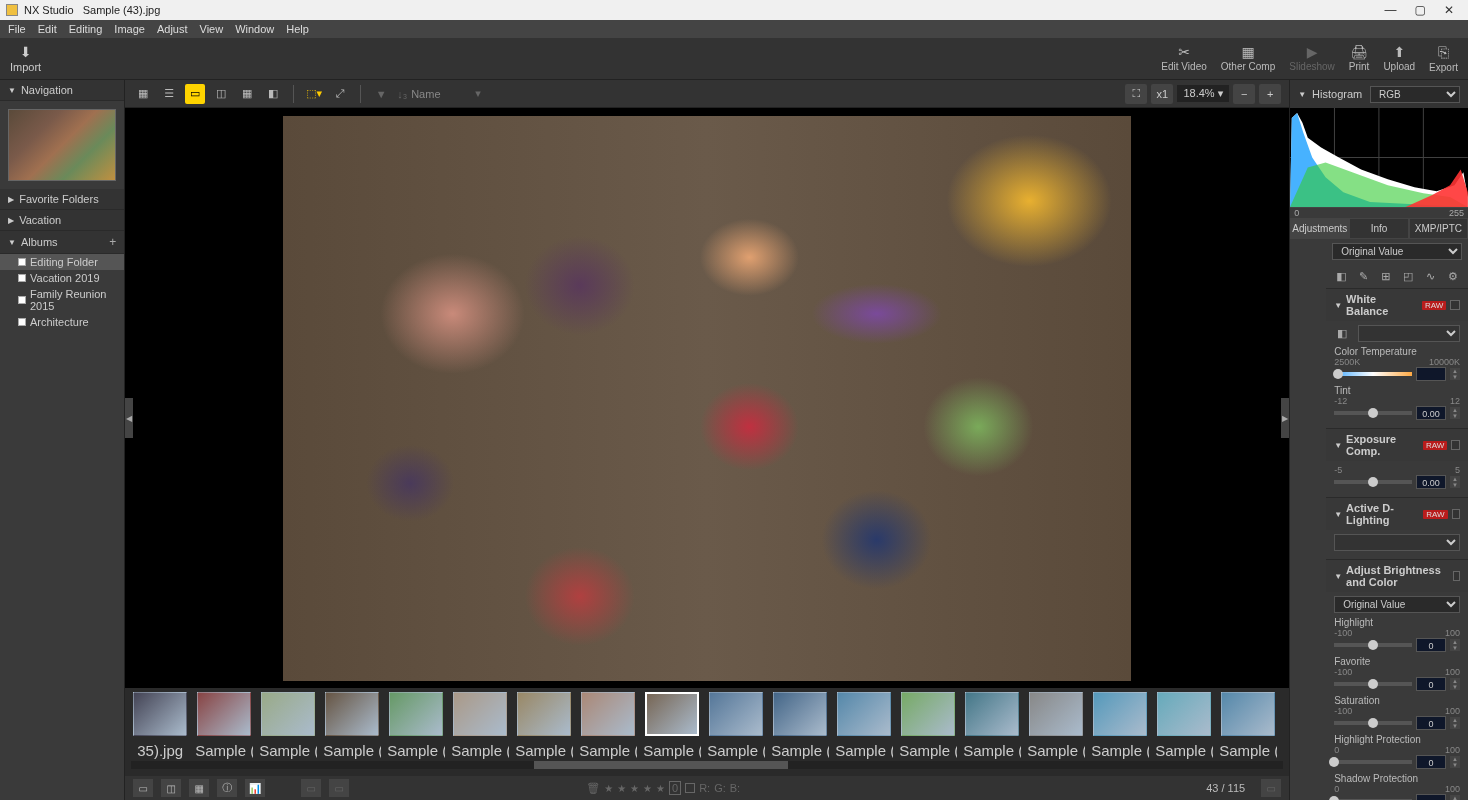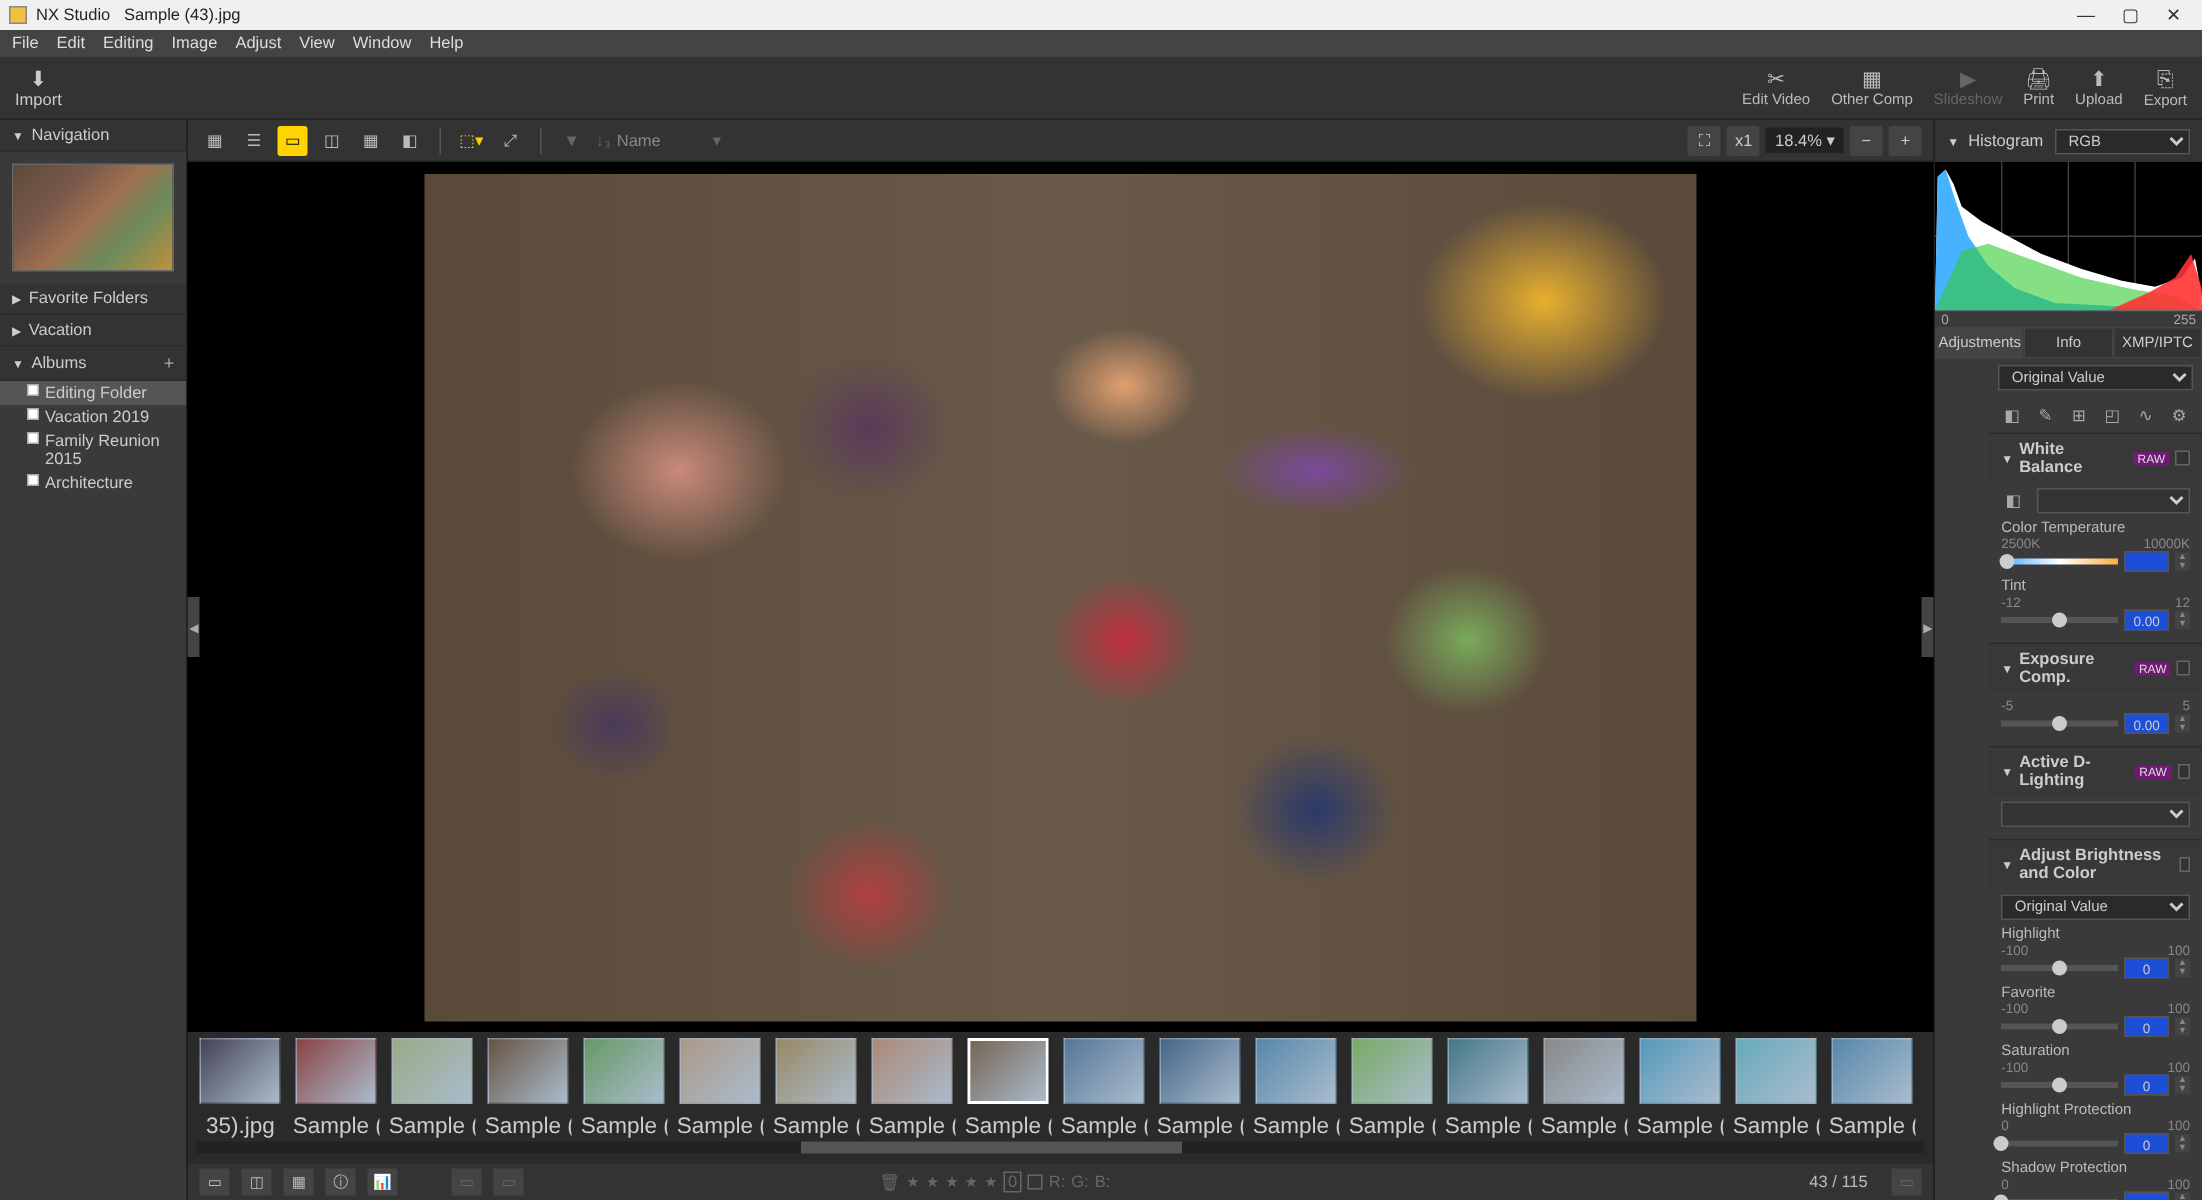--- a/index.html
+++ b/index.html
@@ -27,21 +27,21 @@
 
 
 .main { display: flex; height: calc(800px - 20px - 18px - 42px); }
 
 
 .left-panel { width: 140px; background: #3a3a3a; border-right: 1px solid #222; overflow-y: auto; }
 .panel-header { background: #333; padding: 4px 8px; font-size: 11px; display: flex; align-items: center; cursor: pointer; border-bottom: 1px solid #2a2a2a; }
 .panel-header .tri { margin-right: 5px; font-size: 8px; }
 .panel-header .plus { margin-left: auto; color: #aaa; font-size: 12px; }
 .nav-thumb { margin: 8px; border: 1px solid #666; height: 72px; background: linear-gradient(135deg,#5a4a3a 0%,#7a5a4a 30%,#a07050 50%,#6a8a5a 70%,#c09040 100%); }
-.album-item { padding: 2px 8px 2px 18px; font-size: 11px; cursor: pointer; display: flex; align-items: flex-start; gap: 4px; }
+.album-item { padding: 2px 8px 2px 18px; font-size: 11px; cursor: pointer; display: flex; align-items: center; gap: 4px; }
 .album-item.selected { background: #555; }
 .album-item .sq { width: 8px; height: 8px; border: 1px solid #aaa; background: #fff; flex-shrink: 0; }
 
 
 .center { flex: 1; display: flex; flex-direction: column; background: #000; position: relative; }
 .view-toolbar { height: 28px; background: #333; display: flex; align-items: center; padding: 0 8px; gap: 6px; border-bottom: 1px solid #222; }
 .vt-btn { width: 20px; height: 20px; display: flex; align-items: center; justify-content: center; cursor: pointer; color: #bbb; border-radius: 2px; }
 .vt-btn.active { background: #ffd400; color: #000; }
 .vt-sep { width: 1px; height: 18px; background: #555; margin: 0 4px; }
 .vt-sort { display: flex; align-items: center; gap: 4px; color: #888; font-size: 11px; }
@@ -100,30 +100,30 @@
 .rp-body { flex: 1; overflow-y: auto; margin-left: 36px; }
 .rp-dropdown-row { padding: 4px 6px; display:flex; }
 .rp-dropdown-row select { flex:1; }
 .rp-iconrow { display: flex; gap: 8px; padding: 4px 8px; align-items: center; }
 .rp-iconrow .ico { width: 16px; height: 16px; display:flex; align-items:center; justify-content:center; color:#aaa; cursor:pointer; }
 .rp-iconrow .gear { margin-left: auto; }
 
 .adj-section { border-top: 1px solid #2a2a2a; }
 .adj-head { padding: 4px 8px; display: flex; align-items: center; gap: 4px; cursor: pointer; background: #383838; }
 .adj-head .tri { font-size: 8px; }
-.adj-head .raw-badge { font-size: 8px; background: #701a75; color: #ddd; padding: 0 3px; border-radius: 1px; }
+.adj-head .raw-badge { font-size: 8px; background: #b91c1c; color: #ddd; padding: 0 3px; border-radius: 1px; }
 .adj-head .ck { margin-left: auto; width: 10px; height: 10px; border:1px solid #666; background:#333; }
 .adj-body { padding: 4px 8px 8px; }
 .adj-label { font-size: 10px; color: #bbb; margin-top: 4px; }
 .adj-range-labels { display: flex; justify-content: space-between; font-size: 9px; color: #888; }
 .adj-slider-row { display: flex; align-items: center; gap: 4px; }
 .adj-slider { flex: 1; height: 4px; background: #555; position: relative; }
 .adj-slider.temp { background: linear-gradient(90deg,#4af,#fff,#fa4); }
 .adj-slider .knob { position: absolute; top: -3px; width: 10px; height: 10px; background: #ccc; border-radius: 50%; transform: translateX(-50%); }
-.adj-valbox { width: 30px; height: 14px; background: #1d4ed8; border: 1px solid #555; font-size: 9px; text-align: center; line-height: 14px; color: #ccc; }
+.adj-valbox { width: 30px; height: 14px; background: #0f172a; border: 1px solid #555; font-size: 9px; text-align: center; line-height: 14px; color: #ccc; }
 .adj-spinner { display:flex; flex-direction:column; }
 .adj-spinner span { font-size:6px; line-height:6px; color:#888; background:#444; padding:0 2px; cursor:pointer; }
 
 ::-webkit-scrollbar { width: 8px; height: 8px; }
 ::-webkit-scrollbar-track { background: #2a2a2a; }
 ::-webkit-scrollbar-thumb { background: #555; }
 </style>
 </head>
 <body>
 

